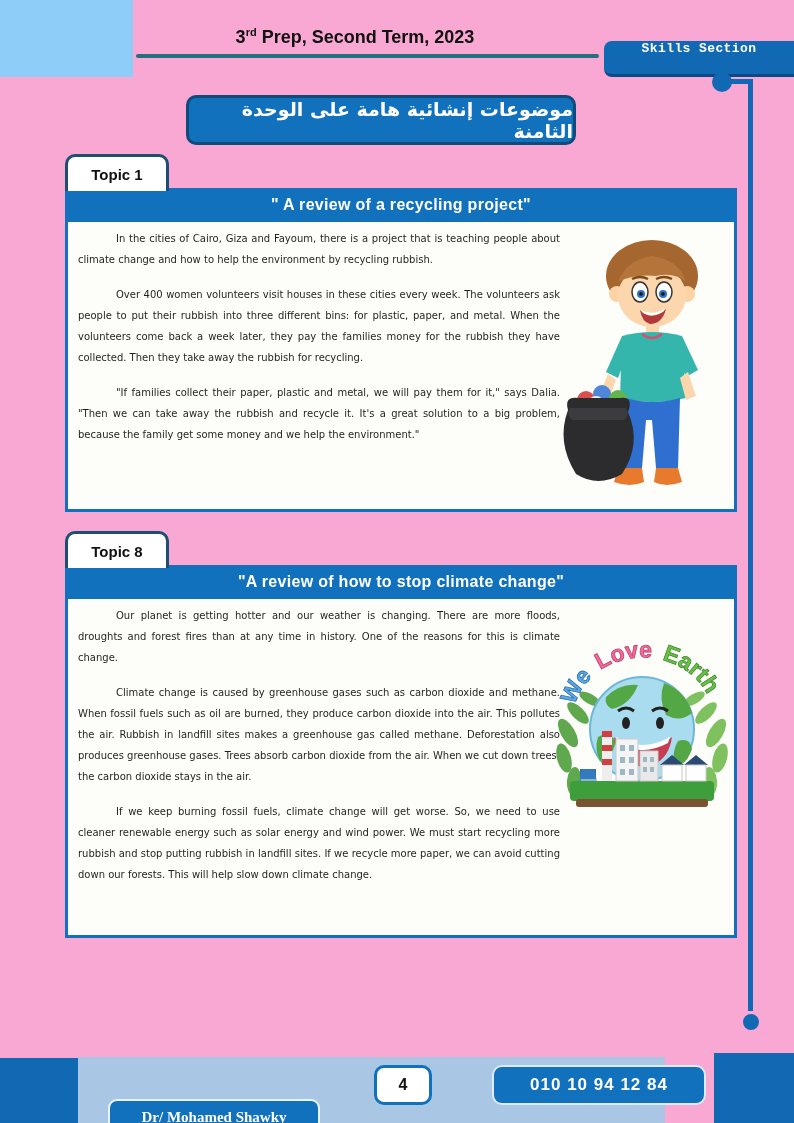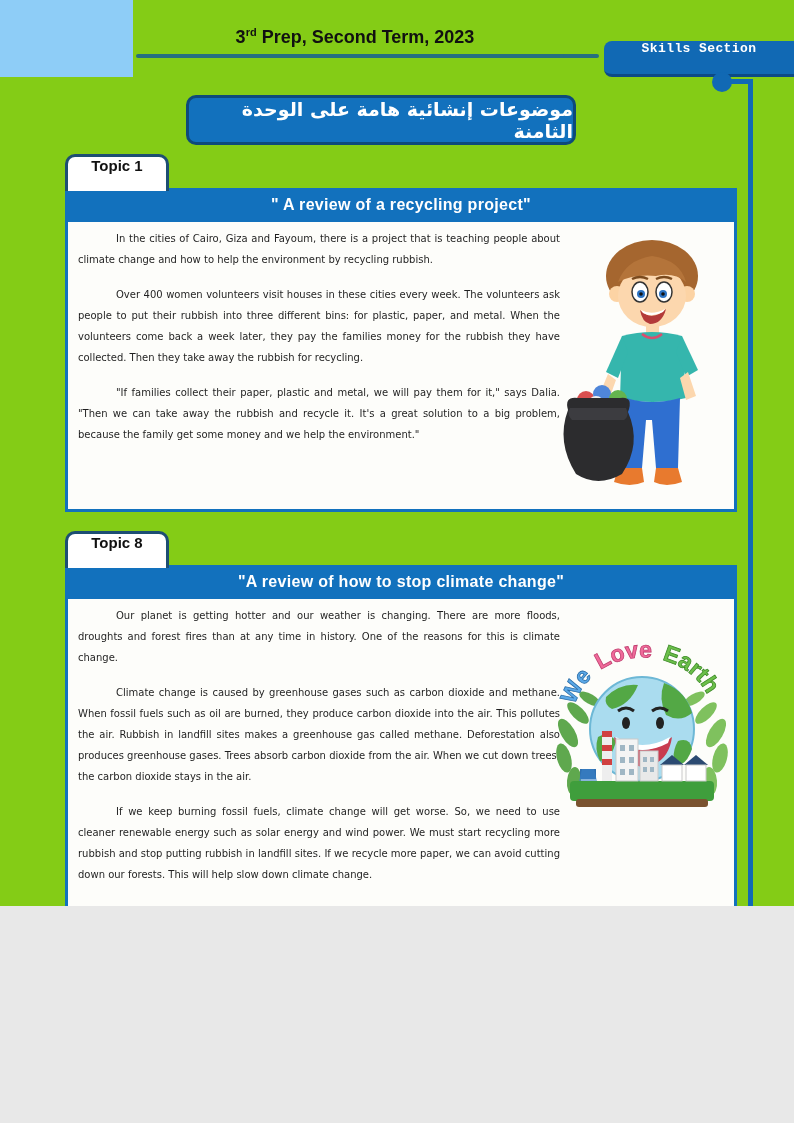--- a/index.html
+++ b/index.html
@@ -1,18 +1,18 @@
 <!DOCTYPE html>
 <html><head>
 <meta charset="utf-8">
 <style>
   html,body{margin:0;padding:0;background:#e8e8e8;}
   .page{
-    position:relative;width:794px;height:906px;margin:0 auto;
-    background:#84cc16;overflow:hidden;
+    position:relative;width:794px;height:1123px;margin:0 auto;
+    background:#f9a8d4;overflow:hidden;
     font-family:"DejaVu Sans",sans-serif;
   }
   
   .corner-rect{position:absolute;left:0;top:0;width:133px;height:77px;background:#8ecdf7;}
   .header-title{
     position:absolute;left:180px;top:26px;width:350px;text-align:center;
     font-family:"Liberation Sans",sans-serif;font-weight:bold;font-size:18px;color:#111;
   }
   .header-title sup{font-size:11px;}
   .header-line{position:absolute;left:136px;top:54px;width:452px;height:4px;background:#266f80;border-radius:2px;}
@@ -32,21 +32,21 @@
   .banner{
     position:absolute;left:186px;top:95px;width:384px;height:44px;
     background:#1271bd;border:3px solid #0e4a7a;border-radius:10px;
     display:flex;align-items:center;
     color:#fff;font-size:19px;font-weight:bold;direction:rtl;
   }
   
   .topic-tab{
     position:absolute;width:98px;height:34px;background:#fff;
     border:3px solid #1d4e73;border-bottom:none;border-radius:10px 10px 0 0;
-    display:flex;align-items:flex-start;justify-content:center;
+    display:flex;align-items:center;justify-content:center;
     font-family:"Liberation Sans",sans-serif;font-weight:bold;font-size:15px;color:#111;z-index:3;
   }
   .topic-bar{
     position:absolute;left:65px;width:672px;height:34px;background:#1271bd;
     display:flex;align-items:center;justify-content:center;
     color:#fff;font-family:"Liberation Sans",sans-serif;font-weight:bold;font-size:16px;letter-spacing:.3px;z-index:2;
   }
   .topic-box{
     position:absolute;left:65px;width:672px;background:#fdfdfa;
     border:3px solid #1271bd;border-top:none;box-sizing:border-box;overflow:hidden;

